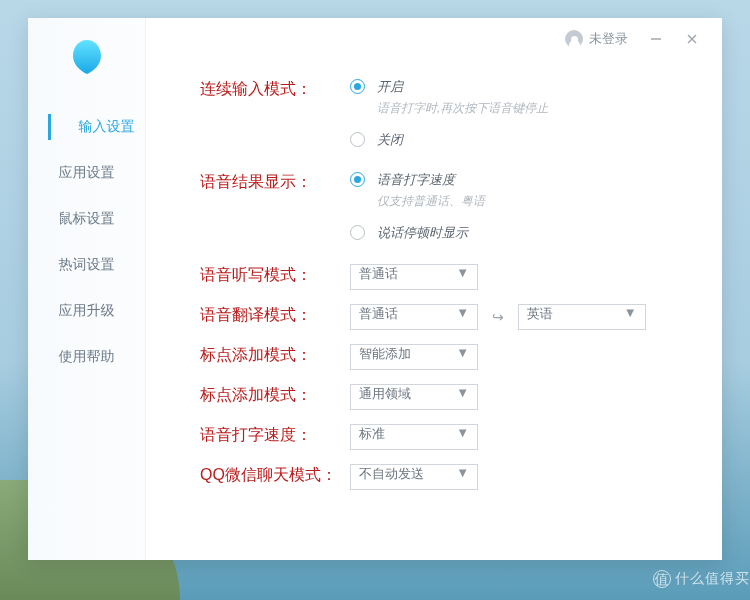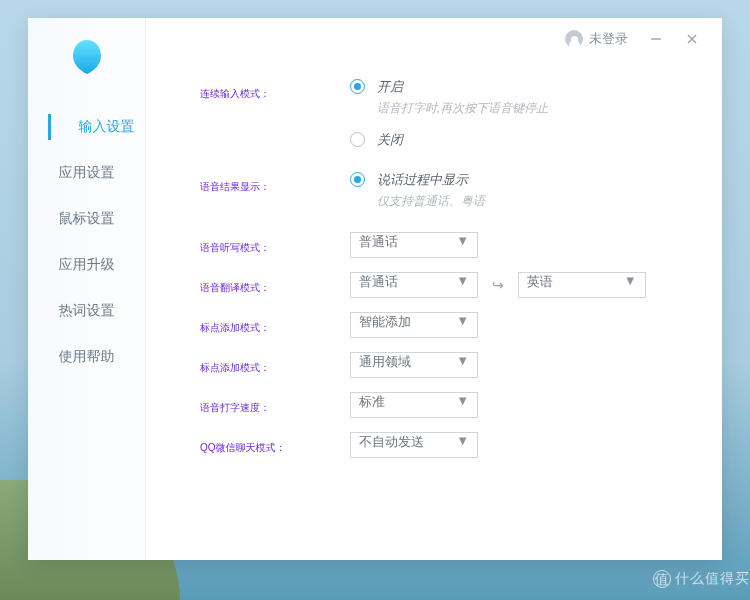--- a/index.html
+++ b/index.html
@@ -136,24 +136,23 @@
       color: #555;
     }
     .row {
       display: flex;
       align-items: flex-start;
       margin-bottom: 22px;
     }
     .row.tight { margin-bottom: 14px; }
     .label {
       width: 150px;
-      color: #6d28d9;
-      font-size: 10px;
+      color: #b91c1c;
+      font-size: 16px;
       padding-top: 1px;
-      margin-top: 8px;
     }
     .options { flex: 1; }
     .radio-opt {
       display: flex;
       align-items: flex-start;
       margin-bottom: 14px;
       cursor: pointer;
       font-style: italic;
     }
     .radio-opt:last-child { margin-bottom: 0; }
@@ -217,22 +216,22 @@
             <stop offset="0" stop-color="#63e3ff"></stop>
             <stop offset="1" stop-color="#1aa8e8"></stop>
           </linearGradient>
         </defs>
         <path d="M20 4 C11 4 6 12 6 20 C6 28 13 35 20 38 C27 35 34 28 34 20 C34 12 29 4 20 4 Z M20 14 L16 22 L24 22 Z" fill="url(#lg)"></path>
       </svg>
     </div>
     <div class="nav-item active"><span>输入设置</span></div>
     <div class="nav-item"><span>应用设置</span></div>
     <div class="nav-item"><span>鼠标设置</span></div>
+    <div class="nav-item"><span>热词设置</span></div>
     <div class="nav-item"><span>应用升级</span></div>
-    <div class="nav-item"><span>热词设置</span></div>
     <div class="nav-item"><span>使用帮助</span></div>
   </div>
 
   <div class="main">
 
     <div class="titlebar">
       <div class="user">
         <span class="avatar-icon"></span>
         <span>未登录</span>
       </div>
@@ -267,23 +266,27 @@
           </div>
         </div>
       </div>
 
       <div class="row">
         <div class="label">语音结果显示：</div>
         <div class="options">
           <div class="radio-opt">
             <span class="radio checked"></span>
             <div>
-              <div class="opt-text">说话过程中显示</div>
+              <div class="opt-text">语音打字速度</div>
               <div class="opt-hint">仅支持普通话、粤语</div>
             </div>
+          </div>
+          <div class="radio-opt">
+            <span class="radio"></span>
+            <div class="opt-text">说话停顿时显示</div>
           </div>
         </div>
       </div>
 
       <div class="row tight">
         <div class="label">语音听写模式：</div>
         <div class="select">
           <span class="sel-text">普通话</span>
           <span class="chevron">▼</span>
         </div>

